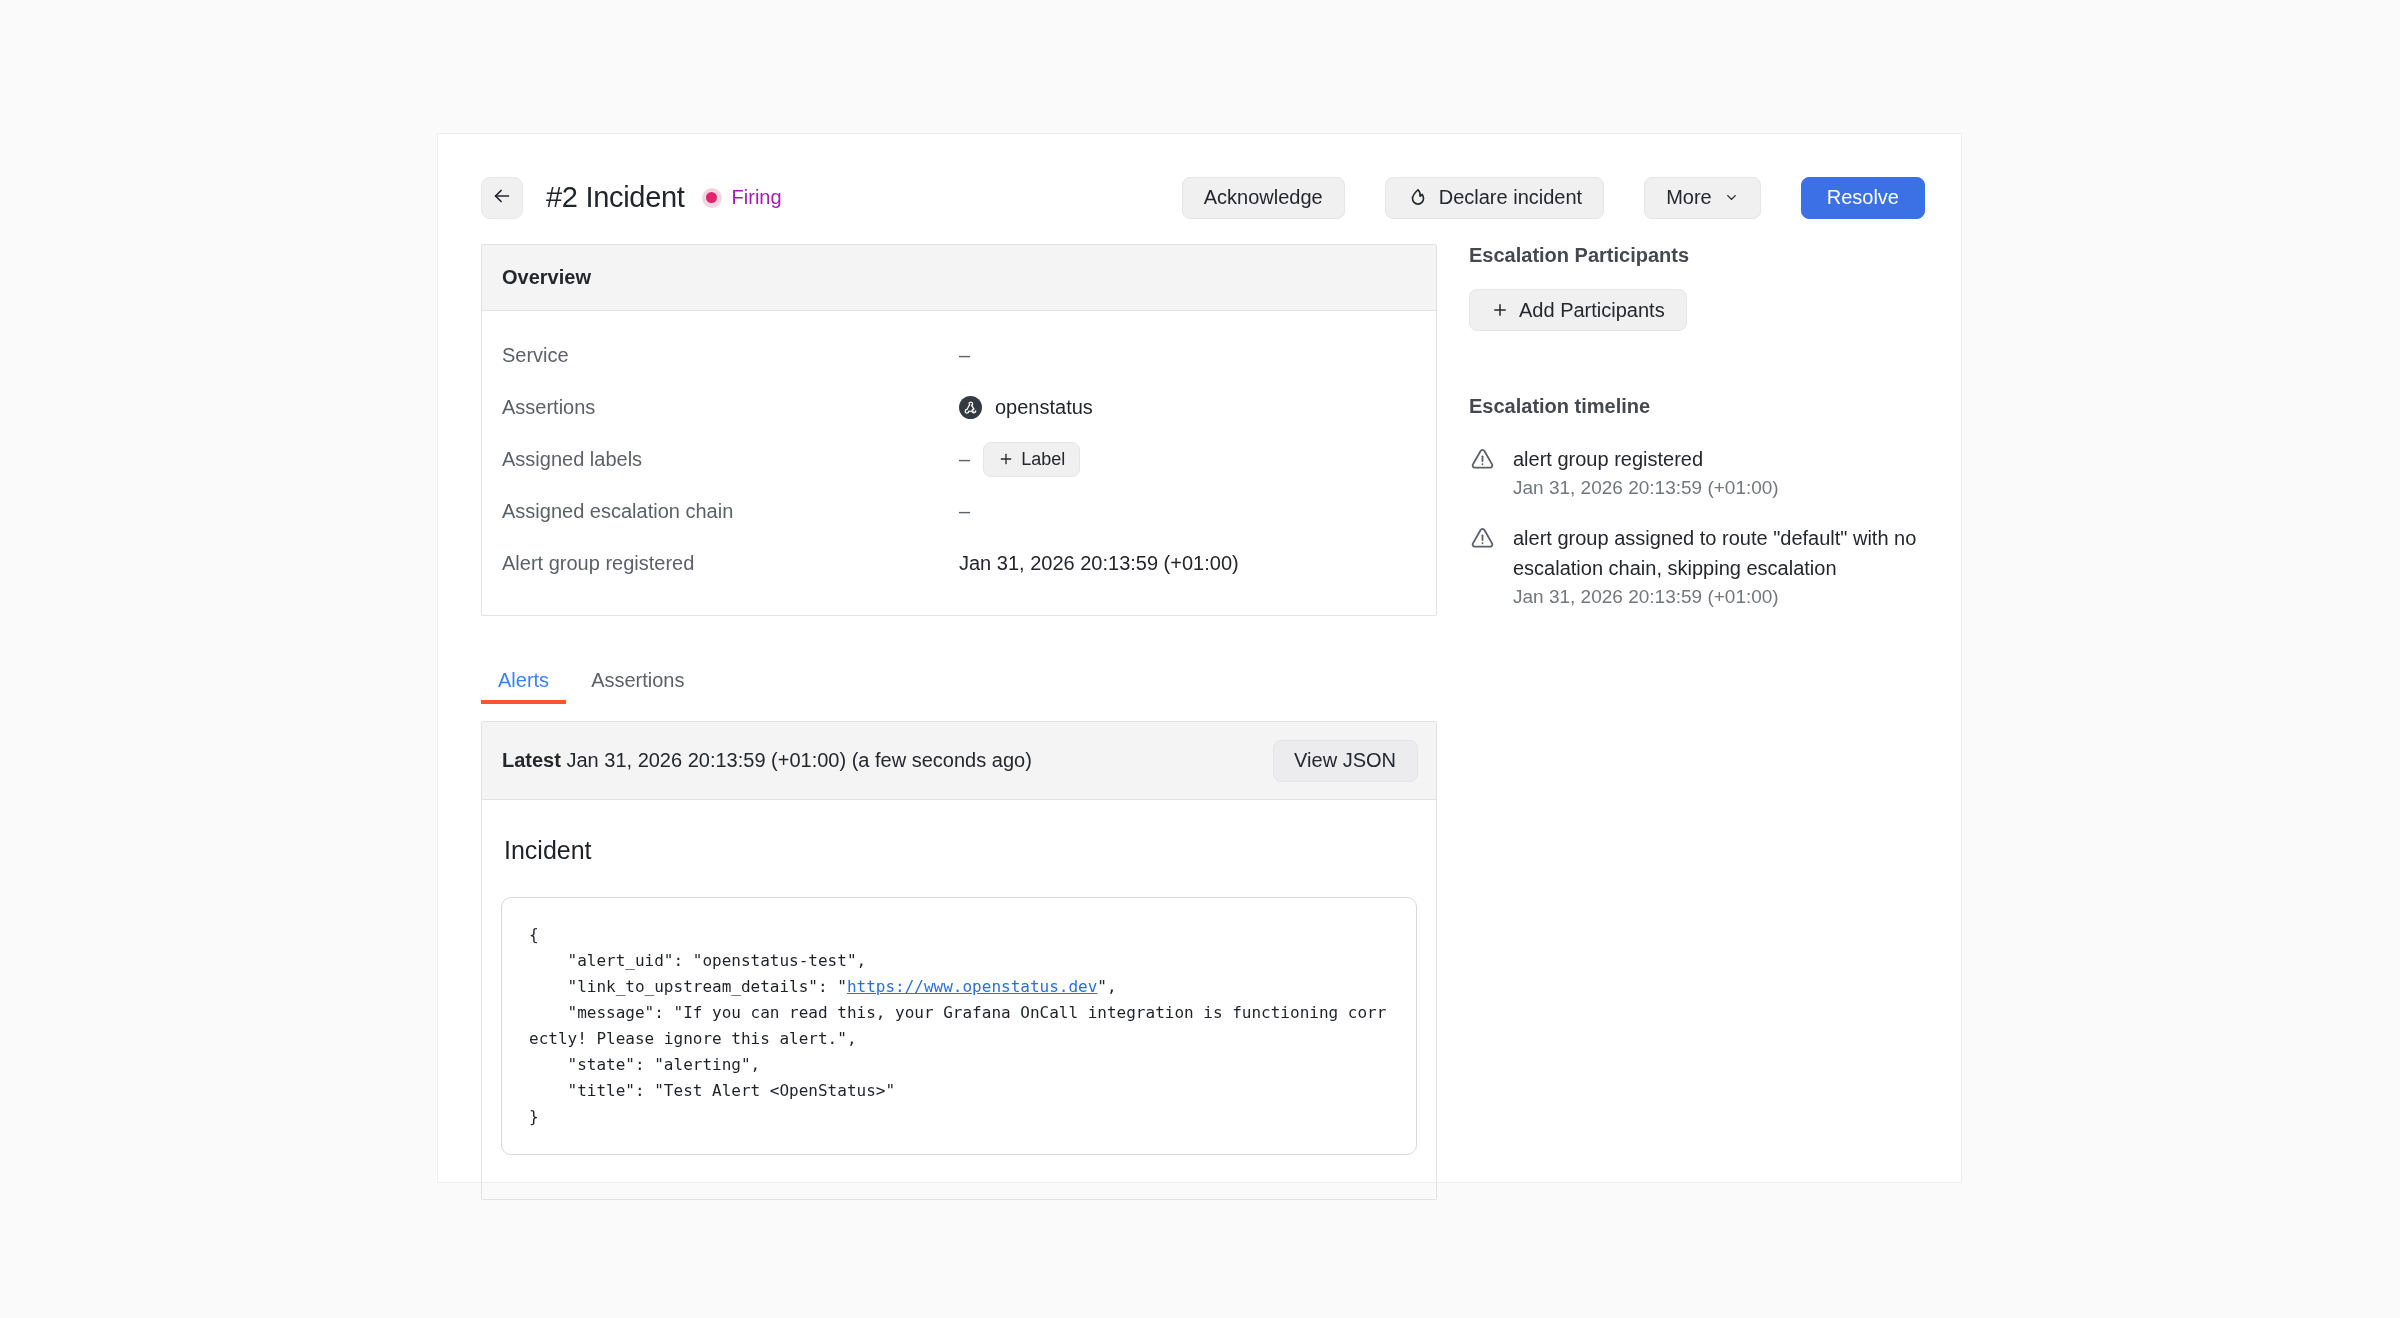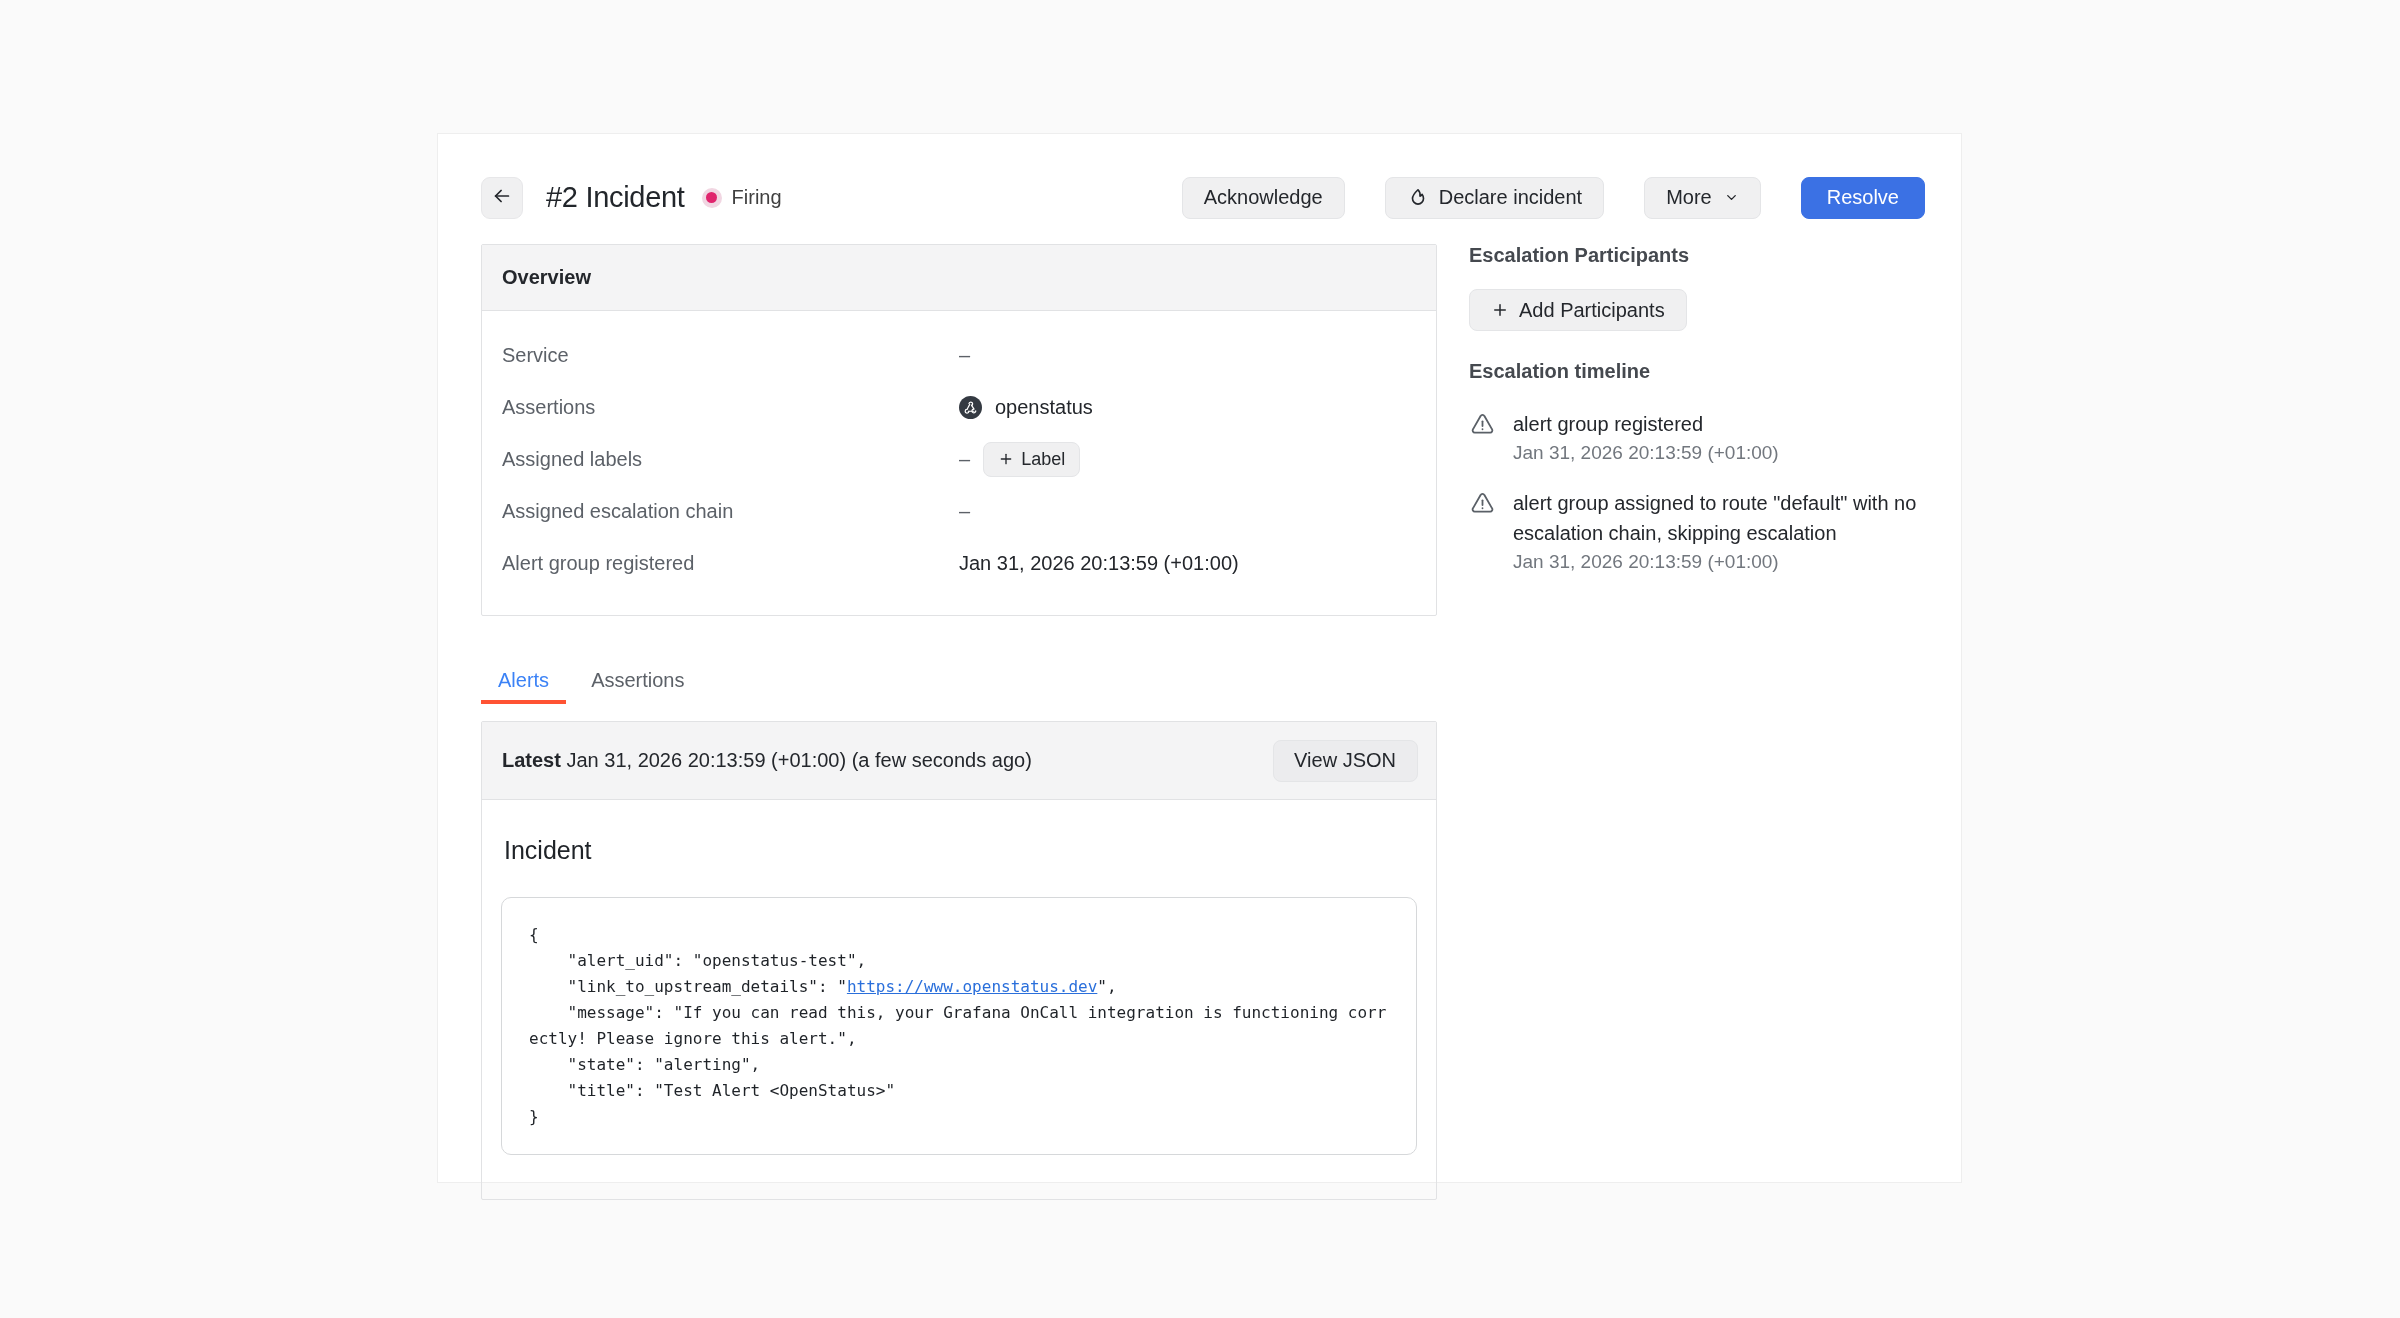--- a/index.html
+++ b/index.html
@@ -15,21 +15,21 @@
   .page-header { display: flex; justify-content: space-between; height: 43px; }
   .header-left { display: flex; align-items: center; }
   .back-btn {
     width: 42px; height: 42px; border-radius: 9px; background: #f0f0f1; border: 1px solid #e7e7e9;
     display: flex; align-items: center; justify-content: center; cursor: pointer;
   }
   .page-title { font-size: 29px; font-weight: 500; letter-spacing: -0.3px; margin-left: 23px; color: #22262b; }
   .firing-badge { display: flex; align-items: center; margin-left: 17px; }
   .firing-halo { width: 20px; height: 20px; border-radius: 50%; background: #f1d6e2; display: flex; align-items: center; justify-content: center; }
   .firing-dot { width: 11px; height: 11px; border-radius: 50%; background: #e0246d; }
-  .firing-label { margin-left: 10px; font-size: 20px; color: #404040; }
+  .firing-label { margin-left: 10px; font-size: 20px; color: #a21caf; }
 
   .header-actions { display: flex; align-items: center; gap: 40px; }
   .btn {
     display: inline-flex; align-items: center; justify-content: center; gap: 10px;
     height: 42px; padding: 0 21px; border-radius: 8px; font-size: 20px; font-weight: 500;
     background: #f0f0f1; border: 1px solid #e4e5e7; color: #24272c; cursor: pointer; white-space: nowrap;
     font-family: "Liberation Sans", sans-serif;
   }
   .btn-primary { background: #3b71e4; border-color: #3b71e4; color: #ffffff; padding: 0 25px; }
   .chevron { margin-left: 2px; display: inline-flex; }
@@ -81,21 +81,21 @@
   .code-block {
     border: 1px solid #d6d8da; border-radius: 10px; padding: 24px 27px;
     font-family: "DejaVu Sans Mono", monospace; font-size: 16px; line-height: 26px; color: #1f2328;
   }
   .code-line { white-space: pre-wrap; word-break: break-all; }
   .code-link { color: #2a6fdb; text-decoration: underline; cursor: pointer; }
 
   
   .side-title { font-size: 20px; font-weight: 600; color: #45494f; }
   .add-participants { margin-top: 22px; }
-  .timeline-title { margin-top: 29px; }
+  .timeline-title { margin-top: 64px; }
   .timeline { margin-top: 26px; }
   .timeline-item { display: flex; gap: 17px; margin-bottom: 24px; }
   .timeline-icon { flex: none; margin-top: 2px; }
   .timeline-text { font-size: 20px; line-height: 30px; color: #24272c; }
   .timeline-time { font-size: 19px; color: #72777e; margin-top: 3px; }
 
   .note-box {
     position: relative; margin-top: 12px; width: 456px; height: 250px;
     border: 1px solid #d5d7d9; border-radius: 9px; background: #fff;
   }

